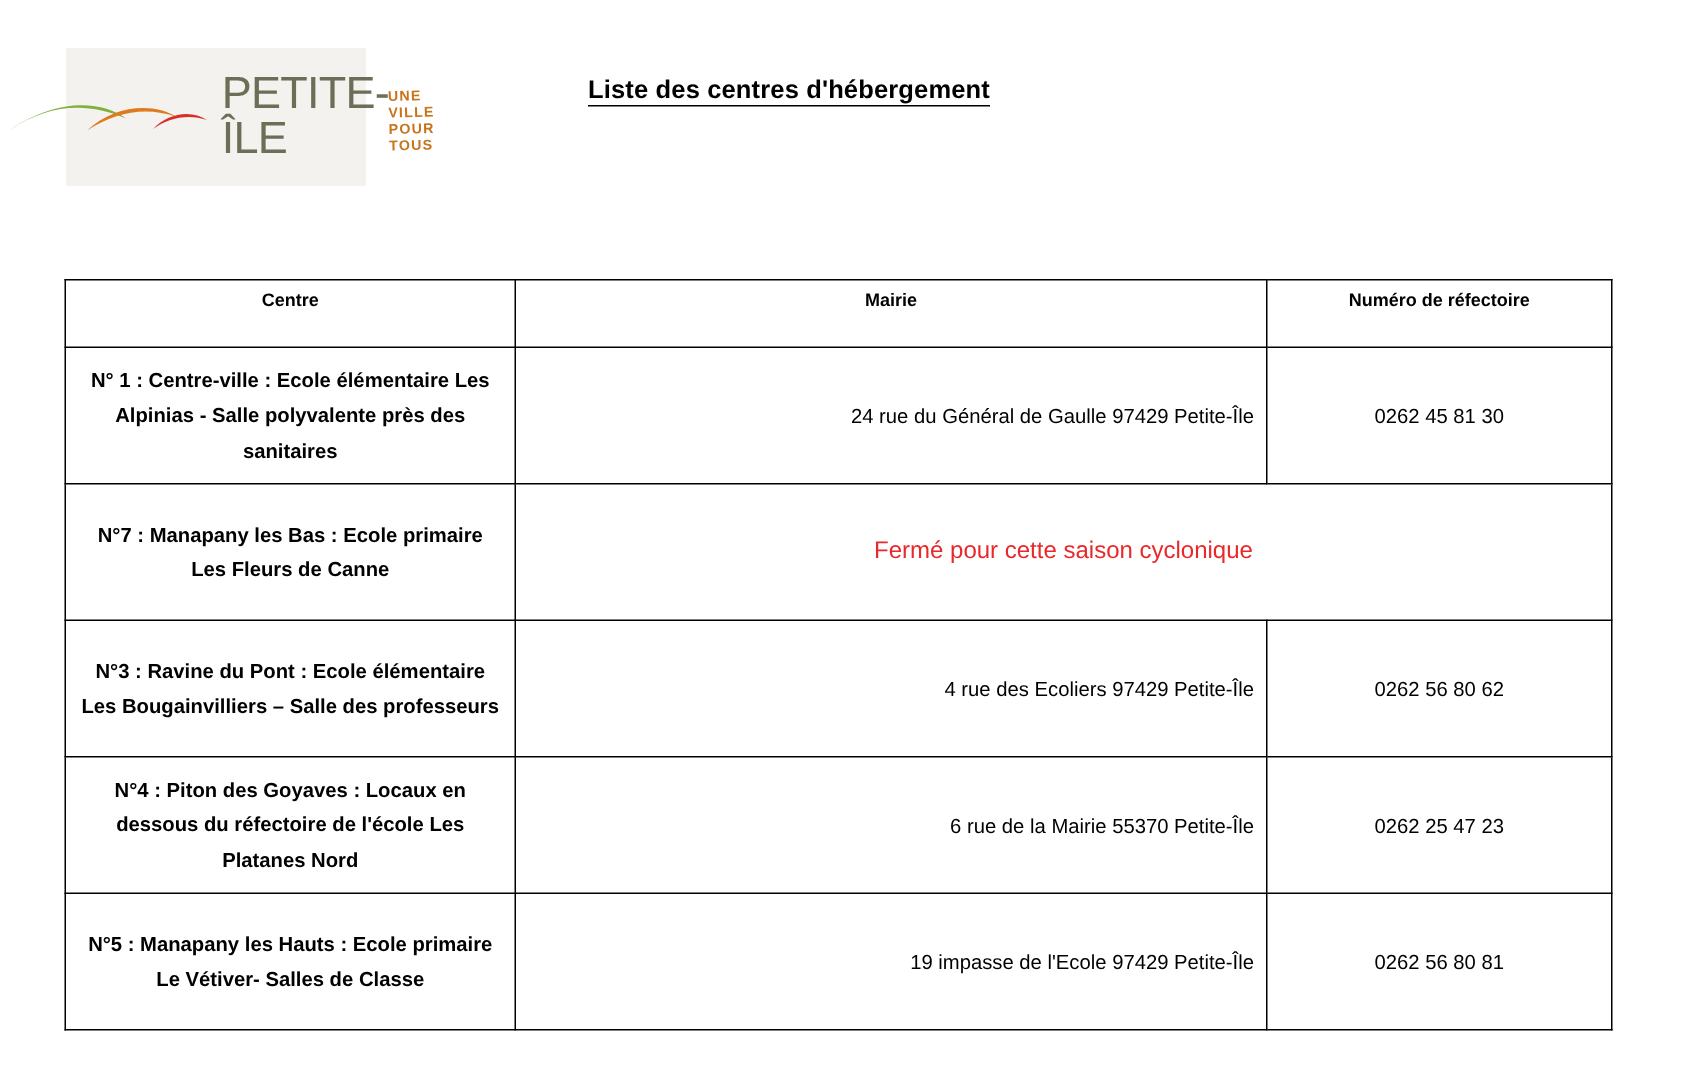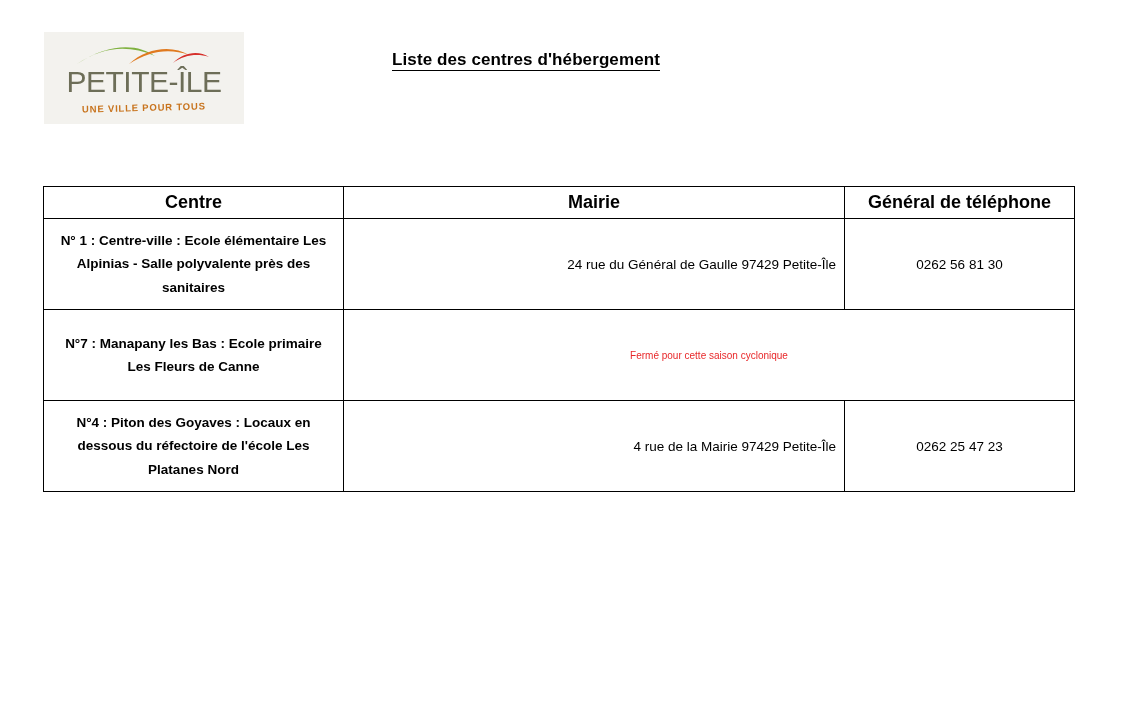--- a/index.html
+++ b/index.html
@@ -18,21 +18,21 @@
 
   
   .logo-box {
     position: absolute;
     left: 44px;
     top: 32px;
     width: 200px;
     height: 92px;
     background: #f3f2ee;
     display: flex;
-    flex-direction: column;
+    flex-direction: row;
     align-items: center;
     justify-content: center;
   }
   .logo-graphic {
     width: 150px;
     height: 22px;
     position: relative;
     margin-bottom: 1px;
   }
   .logo-graphic svg { display: block; }
@@ -82,26 +82,26 @@
     border-collapse: collapse;
     width: 100%;
     table-layout: fixed;
   }
   table.centres td, table.centres th {
     border: 1.6px solid #000000;
     vertical-align: middle;
     padding: 6px 8px;
   }
   table.centres thead th {
-    font-size: 18px;
+    font-size: 12px;
     font-weight: 700;
     text-align: center;
     height: 16px;
     padding-top: 5px;
-    padding-bottom: 5px;
+    padding-bottom: 23px;
   }
   .col-centre  { width: 300px; }
   .col-adresse { width: 501px; }
   .col-tel     { width: 230px; }
 
   td.centre-cell {
     font-size: 13.5px;
     font-weight: 700;
     text-align: center;
     line-height: 1.72;
@@ -112,21 +112,21 @@
     font-size: 13.5px;
     font-weight: 400;
     text-align: right;
   }
   td.tel-cell {
     font-size: 13.5px;
     font-weight: 400;
     text-align: center;
   }
   td.closed-cell {
-    font-size: 10px;
+    font-size: 16px;
     font-weight: 400;
     text-align: center;
     color: #e8282a;
   }
   tr.row-1 td { height: 78px; }
   tr.row-2 td { height: 78px; }
   tr.row-3 td { height: 78px; }
   tr.row-4 td { height: 78px; margin-top: 20px; }
   tr.row-5 td { height: 78px; }
 </style>
@@ -153,33 +153,43 @@
   <table class="centres">
     <colgroup>
       <col class="col-centre">
       <col class="col-adresse">
       <col class="col-tel">
     </colgroup>
     <thead>
       <tr>
         <th>Centre</th>
         <th>Mairie</th>
-        <th>Général de téléphone</th>
+        <th>Numéro de réfectoire</th>
       </tr>
     </thead>
     <tbody>
       <tr class="row-1">
         <td class="centre-cell">N° 1 : Centre-ville : Ecole élémentaire Les Alpinias - Salle polyvalente près des sanitaires</td>
         <td class="adresse-cell">24 rue du Général de Gaulle 97429 Petite-Île</td>
-        <td class="tel-cell">0262 56 81 30</td>
+        <td class="tel-cell">0262 45 81 30</td>
       </tr>
       <tr class="row-2">
         <td class="centre-cell">N°7 : Manapany les Bas : Ecole primaire Les Fleurs de Canne</td>
         <td class="closed-cell" colspan="2">Fermé pour cette saison cyclonique</td>
       </tr>
+      <tr class="row-3">
+        <td class="centre-cell">N°3 : Ravine du Pont : Ecole élémentaire Les Bougainvilliers – Salle des professeurs</td>
+        <td class="adresse-cell">4 rue des Ecoliers 97429 Petite-Île</td>
+        <td class="tel-cell">0262 56 80 62</td>
+      </tr>
       <tr class="row-4">
         <td class="centre-cell">N°4 : Piton des Goyaves : Locaux en dessous du réfectoire de l'école Les Platanes Nord</td>
-        <td class="adresse-cell">4 rue de la Mairie 97429 Petite-Île</td>
+        <td class="adresse-cell">6 rue de la Mairie 55370 Petite-Île</td>
         <td class="tel-cell">0262 25 47 23</td>
+      </tr>
+      <tr class="row-5">
+        <td class="centre-cell">N°5 : Manapany les Hauts : Ecole primaire Le Vétiver- Salles de Classe</td>
+        <td class="adresse-cell">19 impasse de l'Ecole 97429 Petite-Île</td>
+        <td class="tel-cell">0262 56 80 81</td>
       </tr>
     </tbody>
   </table>
 </div>
 
 </body></html>

